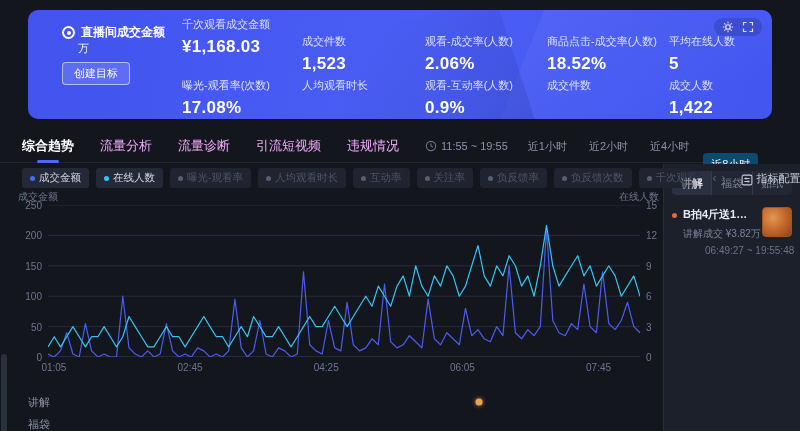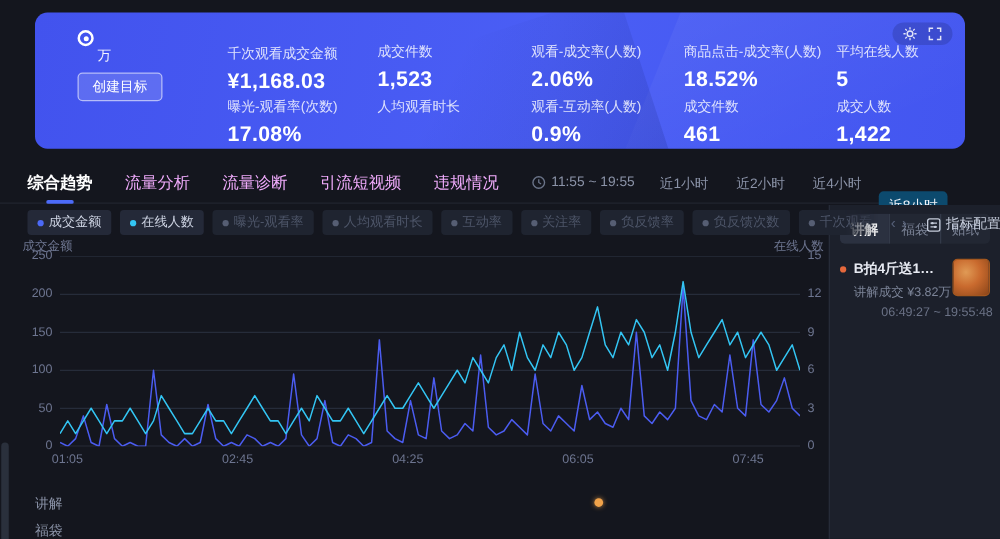--- a/index.html
+++ b/index.html
@@ -97,26 +97,27 @@
   .scroll-strip { position:absolute; left:1px; top:190px; width:6px; height:241px;
     background:#2a303c; border-radius:3px; }
 </style>
 </head>
 <body>
 
 <div class="banner">
   <div class="kpi-left">
     <div class="hdr">
       <span class="live-ico"></span>
+      <span>直播间成交金额</span>
     </div>
     <div class="kpi-unit">万</div>
     <span class="goal-btn">创建目标</span>
   </div>
 
-  <div class="m-cell" style="left:154px; top:25px;">
+  <div class="m-cell" style="left:154px; top:7px;">
     <div class="lb">千次观看成交金额</div>
     <div class="vl">¥1,168.03</div>
   </div>
   <div class="m-cell" style="left:274px; top:24px;">
     <div class="lb">成交件数</div>
     <div class="vl">1,523</div>
   </div>
   <div class="m-cell" style="left:397px; top:24px;">
     <div class="lb">观看-成交率(人数)</div>
     <div class="vl">2.06%</div>
@@ -136,21 +137,20 @@
   </div>
   <div class="m-cell" style="left:274px; top:68px;">
     <div class="lb">人均观看时长</div>
   </div>
   <div class="m-cell" style="left:397px; top:68px;">
     <div class="lb">观看-互动率(人数)</div>
     <div class="vl">0.9%</div>
   </div>
   <div class="m-cell" style="left:519px; top:68px;">
     <div class="lb">成交件数</div>
-    <div class="vl">461</div>
   </div>
   <div class="m-cell" style="left:641px; top:68px; width:95px;">
     <div class="lb">成交人数</div>
     <div class="vl">1,422</div>
   </div>
 
   <div class="corner-icons">
     <span>
         <svg width="12" height="12" viewBox="0 0 16 16">
           <circle cx="8" cy="8" r="3" fill="none" stroke="#fff" stroke-width="1.6"></circle>

